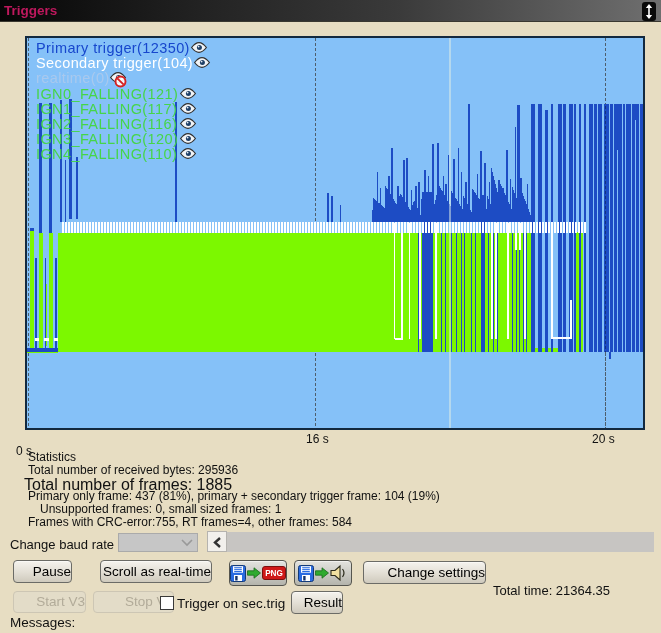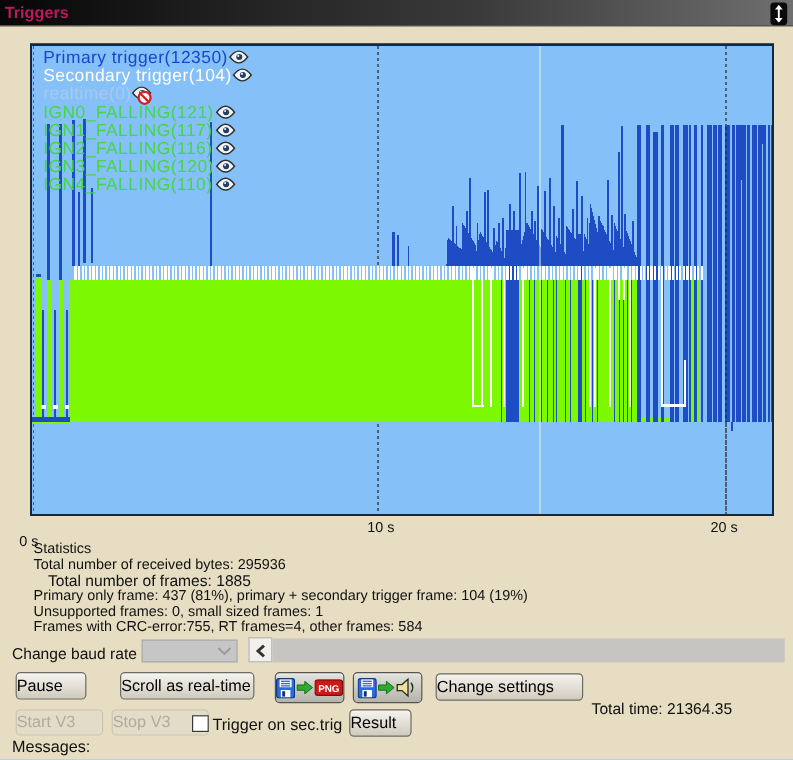--- a/index.html
+++ b/index.html
@@ -5,21 +5,21 @@
 body{position:relative;background:#e7ddc2;font-family:"Liberation Sans",sans-serif;color:#111}
 .titlebar{position:absolute;left:0;top:0;width:661px;height:22px;
  background:linear-gradient(90deg,#060606 0%,#222 30%,#3a3a3a 60%,#6f6f6f 100%);
  border-bottom:1px solid #3a3830}
 .titletext{position:absolute;left:4px;top:3px;font-size:13.5px;font-weight:bold;color:#be185d}
 .tbtn{position:absolute;left:642px;top:2px;width:14px;height:19px;background:#0a0a0a;border-radius:3px;
  color:#fff;font-size:12px;text-align:center;line-height:19px}
 .txt{position:absolute;white-space:nowrap}
 .btn{position:absolute;border:1px solid #6b6b66;border-radius:4px;
  background:linear-gradient(#f5f3ee,#e2ded4 55%,#cfcabd);
- font-family:"Liberation Sans",sans-serif;font-size:13.5px;color:#000;text-align:left;
+ font-family:"Liberation Sans",sans-serif;font-size:13.5px;color:#000;text-align:right;
  box-shadow:0 1px 0 rgba(255,255,255,0.5) inset}
 .btn.dis{border:1px solid #cdc6b4;background:#e3dcc8;color:#b2ab99;box-shadow:none}
 </style></head><body>
 <div class="titlebar"></div>
 <div class="titletext">Triggers</div>
 <div class="tbtn"><svg width="10" height="15" viewBox="0 0 10 15" style="margin-top:2px">
 <line x1="5" y1="3" x2="5" y2="12" stroke="#fff" stroke-width="1.6"></line>
 <path d="M5 0 L1.8 4 L8.2 4 Z" fill="#fff"></path>
       <path d="M5 15 L1.8 11 L8.2 11 Z" fill="#fff"></path>
     </svg></div>
@@ -398,27 +398,27 @@
       <circle cx="0.4" cy="0" r="2.5" fill="#1e3f66"></circle>
       <circle cx="-0.4" cy="-0.9" r="0.9" fill="#e8eef6"></circle>
     </g>
     <g transform="translate(95.5,45.5)" shape-rendering="auto">
       <circle r="5" fill="#ffffff" fill-opacity="0.9" stroke="#d42020" stroke-width="1.9"></circle>
       <line x1="-3.2" y1="-3.2" x2="3.2" y2="3.2" stroke="#d42020" stroke-width="1.9"></line>
     </g>
     <rect x="1" y="1" width="618" height="392" fill="none" stroke="#13293f" stroke-width="2"></rect>
   </svg>
 <div class="txt" style="left:16px;top:444px;font-size:12px">0 s</div>
-<div class="txt" style="left:306px;top:432px;font-size:12px">10 s</div>
+<div class="txt" style="left:306px;top:432px;font-size:12px">16 s</div>
 <div class="txt" style="left:592px;top:432px;font-size:12px">20 s</div>
 <div class="txt" style="left:28px;top:450px;font-size:12px">Statistics</div>
 <div class="txt" style="left:28px;top:463px;font-size:12px">Total number of received bytes: 295936</div>
-<div class="txt" style="left:40px;top:476px;font-size:13px">Total number of frames: 1885</div>
+<div class="txt" style="left:24px;top:476px;font-size:16px">Total number of frames: 1885</div>
 <div class="txt" style="left:28px;top:489px;font-size:12px">Primary only frame: 437 (81%), primary + secondary trigger frame: 104 (19%)</div>
-<div class="txt" style="left:28px;top:502px;font-size:12px">Unsupported frames: 0, small sized frames: 1</div>
+<div class="txt" style="left:40px;top:502px;font-size:12px">Unsupported frames: 0, small sized frames: 1</div>
 <div class="txt" style="left:28px;top:515px;font-size:12px">Frames with CRC-error:755, RT frames=4, other frames: 584</div>
 <div class="txt" style="left:10px;top:537px;font-size:13px">Change baud rate</div>
 <div style="position:absolute;left:118px;top:533px;width:80px;height:19px;background:#c6c6c6;border:1px solid #aaa">
  <svg style="position:absolute;right:4px;top:5px" width="12" height="8" viewBox="0 0 12 8">
       <path d="M1 1 L6 6 L11 1" fill="none" stroke="#999" stroke-width="1.6"></path>
     </svg>
   </div>
 <div style="position:absolute;left:227px;top:532px;width:427px;height:20px;background:#c7c5c2"></div>
 <div style="position:absolute;left:207px;top:531px;width:20px;height:21px;background:#f2f0ec;border:1px solid #b5b3af">
  <svg style="position:absolute;left:5px;top:5px" width="9" height="11" viewBox="0 0 9 11">

